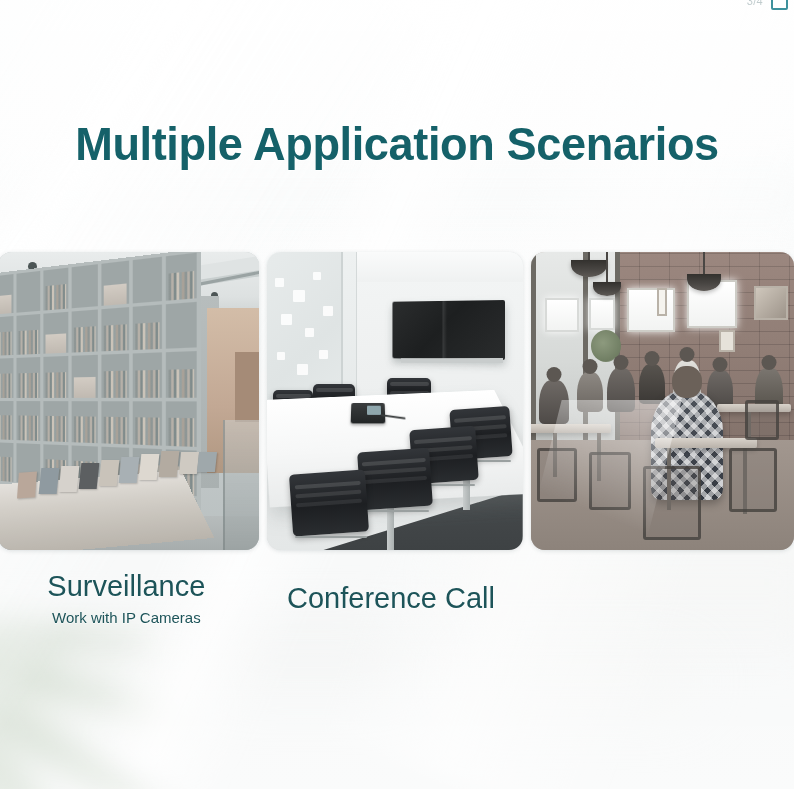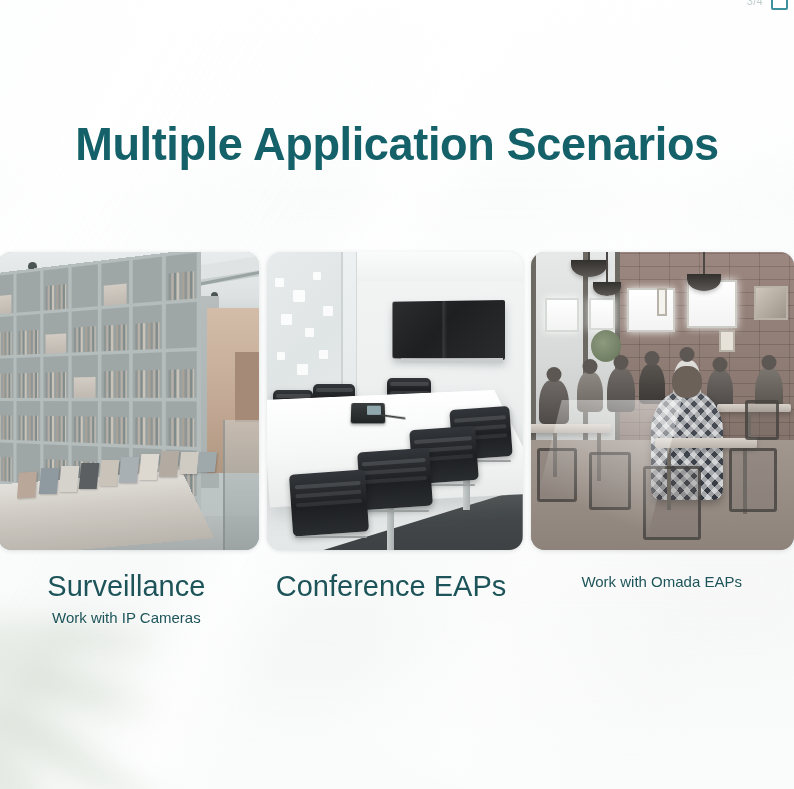--- a/index.html
+++ b/index.html
@@ -443,20 +443,21 @@
   .cc1{ left:6px;   top:196px; width:40px; height:54px; }
   .cc2{ left:58px;  top:200px; width:42px; height:58px; }
   .cc3{ left:112px; top:214px; width:58px; height:74px; }
   .cc4{ left:198px; top:196px; width:48px; height:64px; }
   .cc5{ left:214px; top:148px; width:34px; height:40px; }
 
   
   .captions{
     position:absolute; left:0; top:568px; width:794px;
     display:flex;
+    align-items:center;
   }
   .cap{
     flex:1 1 0;
     text-align:center;
     color:#1d5459;
   }
   .cap-title{
     font-size:29px;
     font-weight:400;
     color:#1d5459;
@@ -716,21 +717,20 @@
   </div>
 
   <div class="captions">
 
     <div class="cap cap-1">
       <div class="cap-title">Surveillance</div>
       <div class="cap-sub">Work with IP Cameras</div>
     </div>
 
     <div class="cap cap-2">
-      <div class="cap-title">Conference EAPs</div>
+      <div class="cap-title">Conference Call</div>
     </div>
 
     <div class="cap cap-3">
-      <div class="cap-sub">Work with Omada EAPs</div>
     </div>
 
   </div>
 </div>
 
 </body></html>

